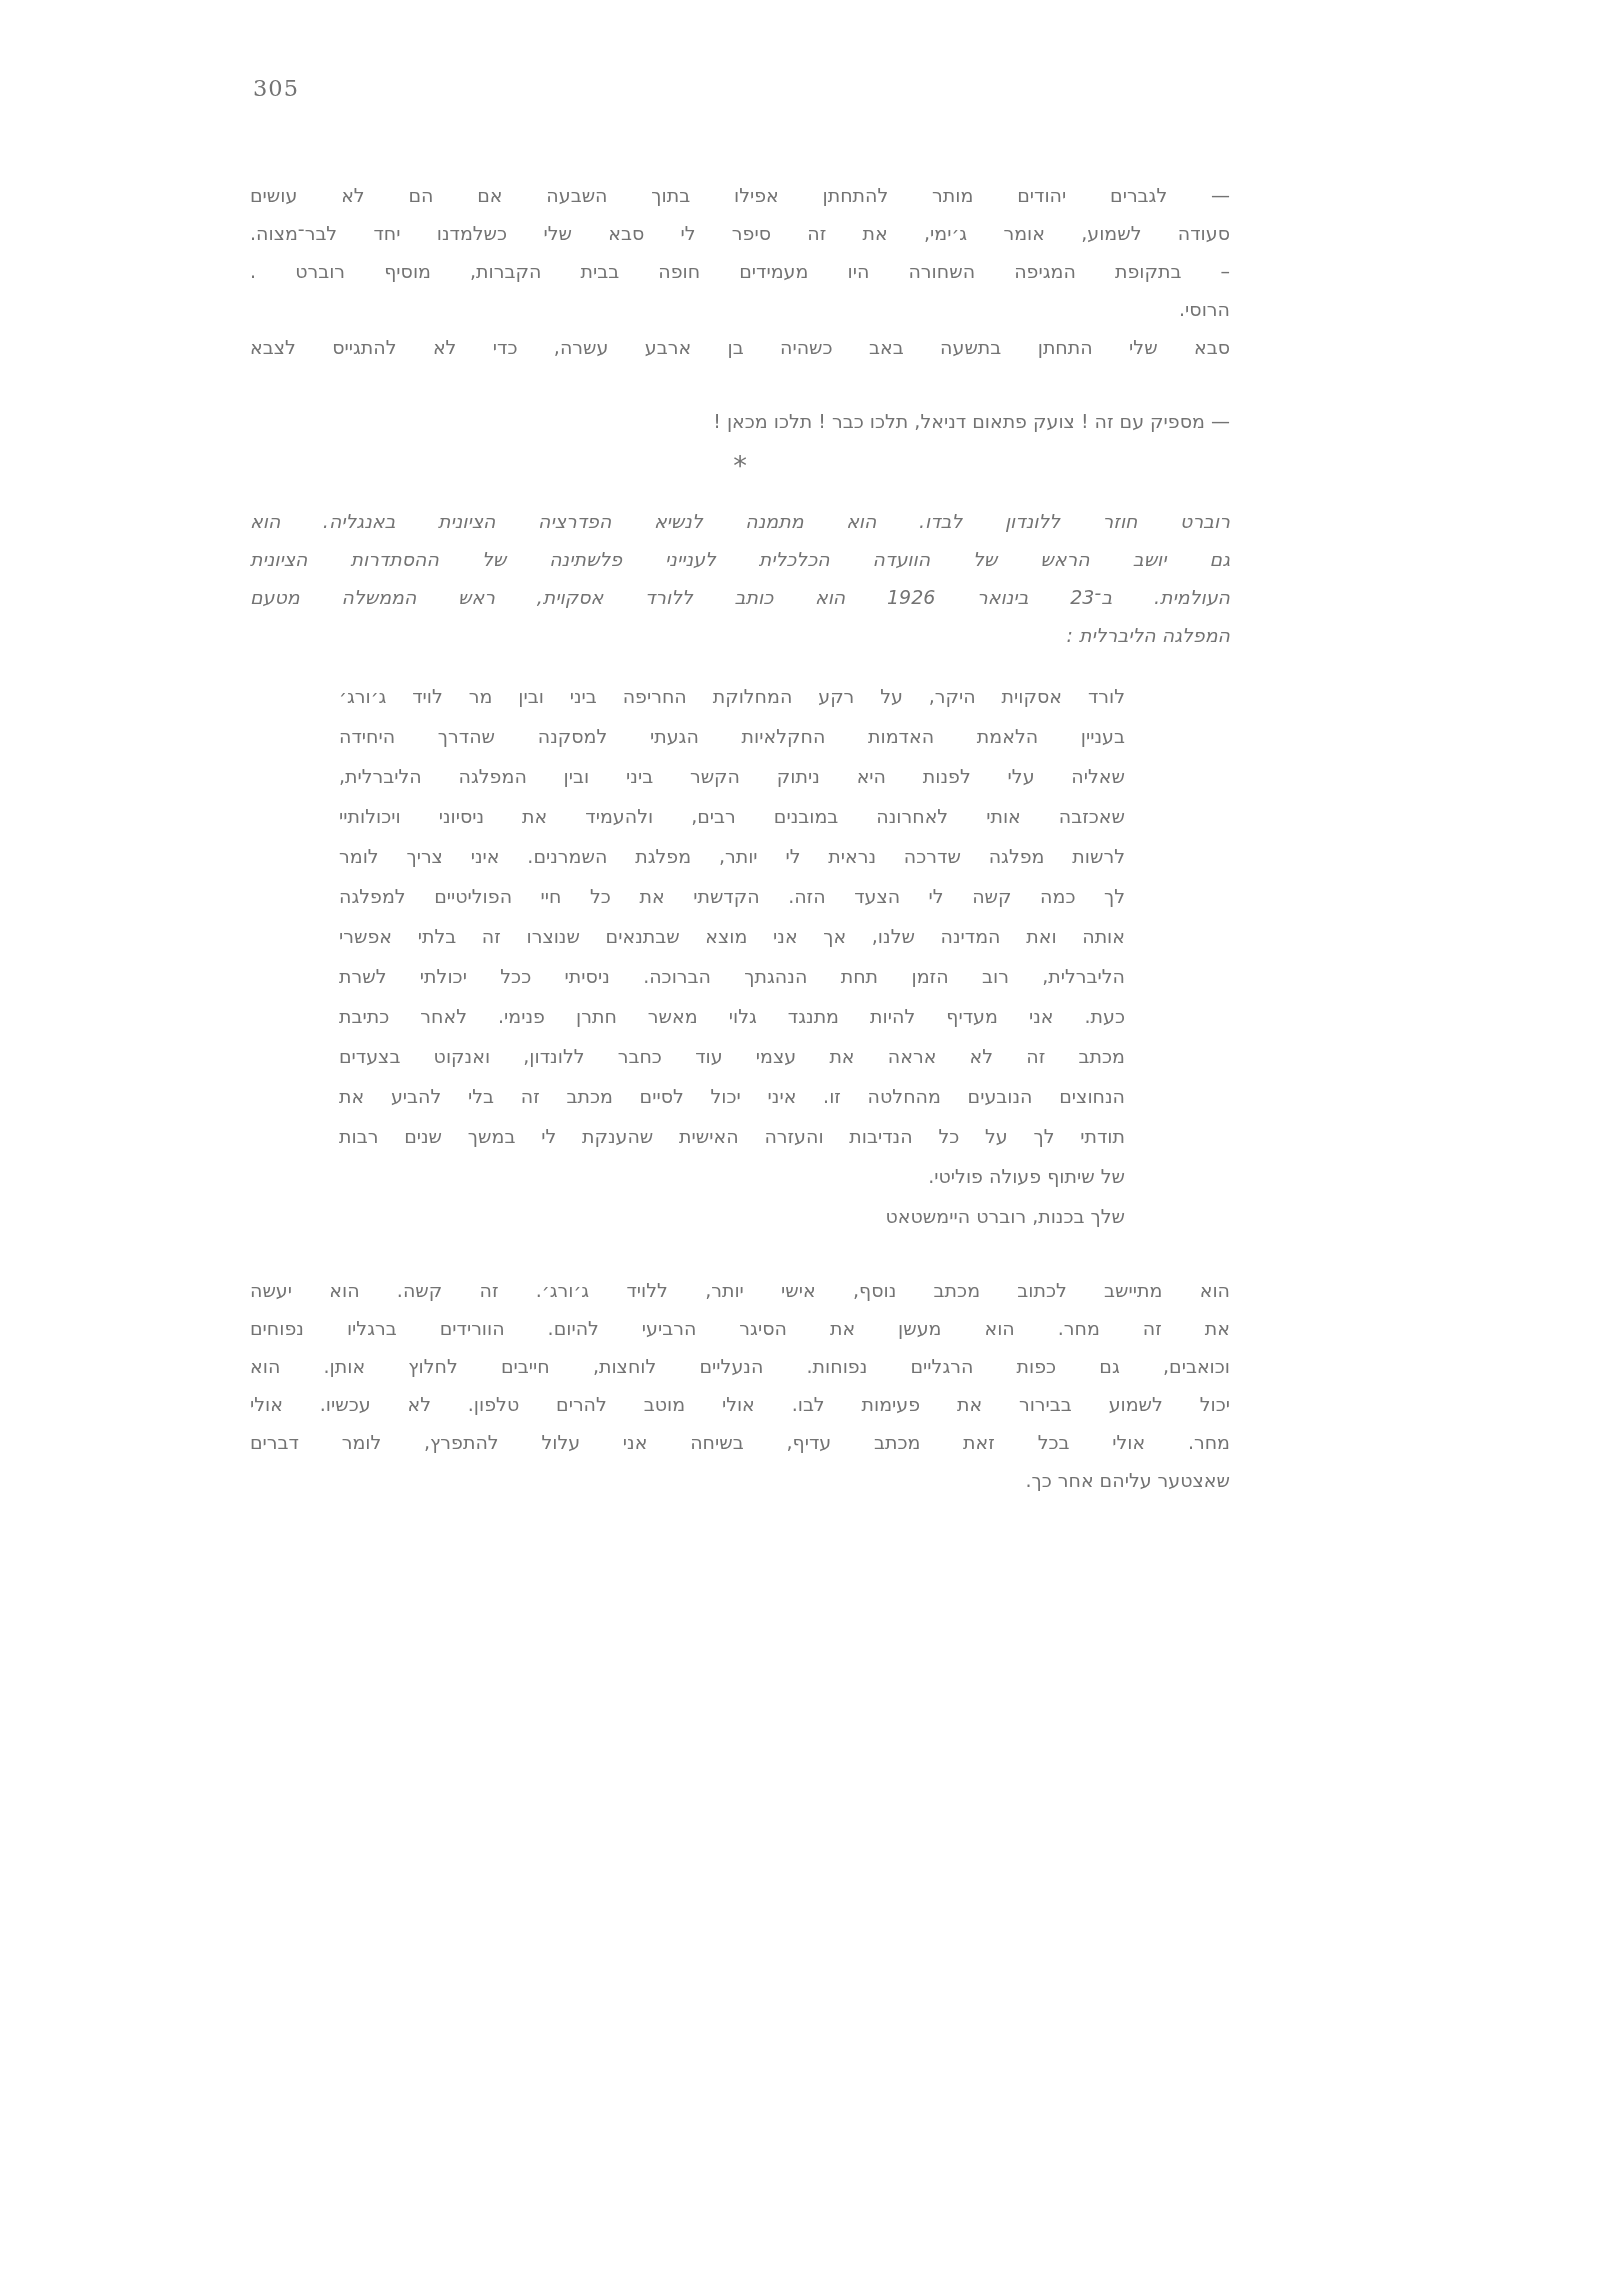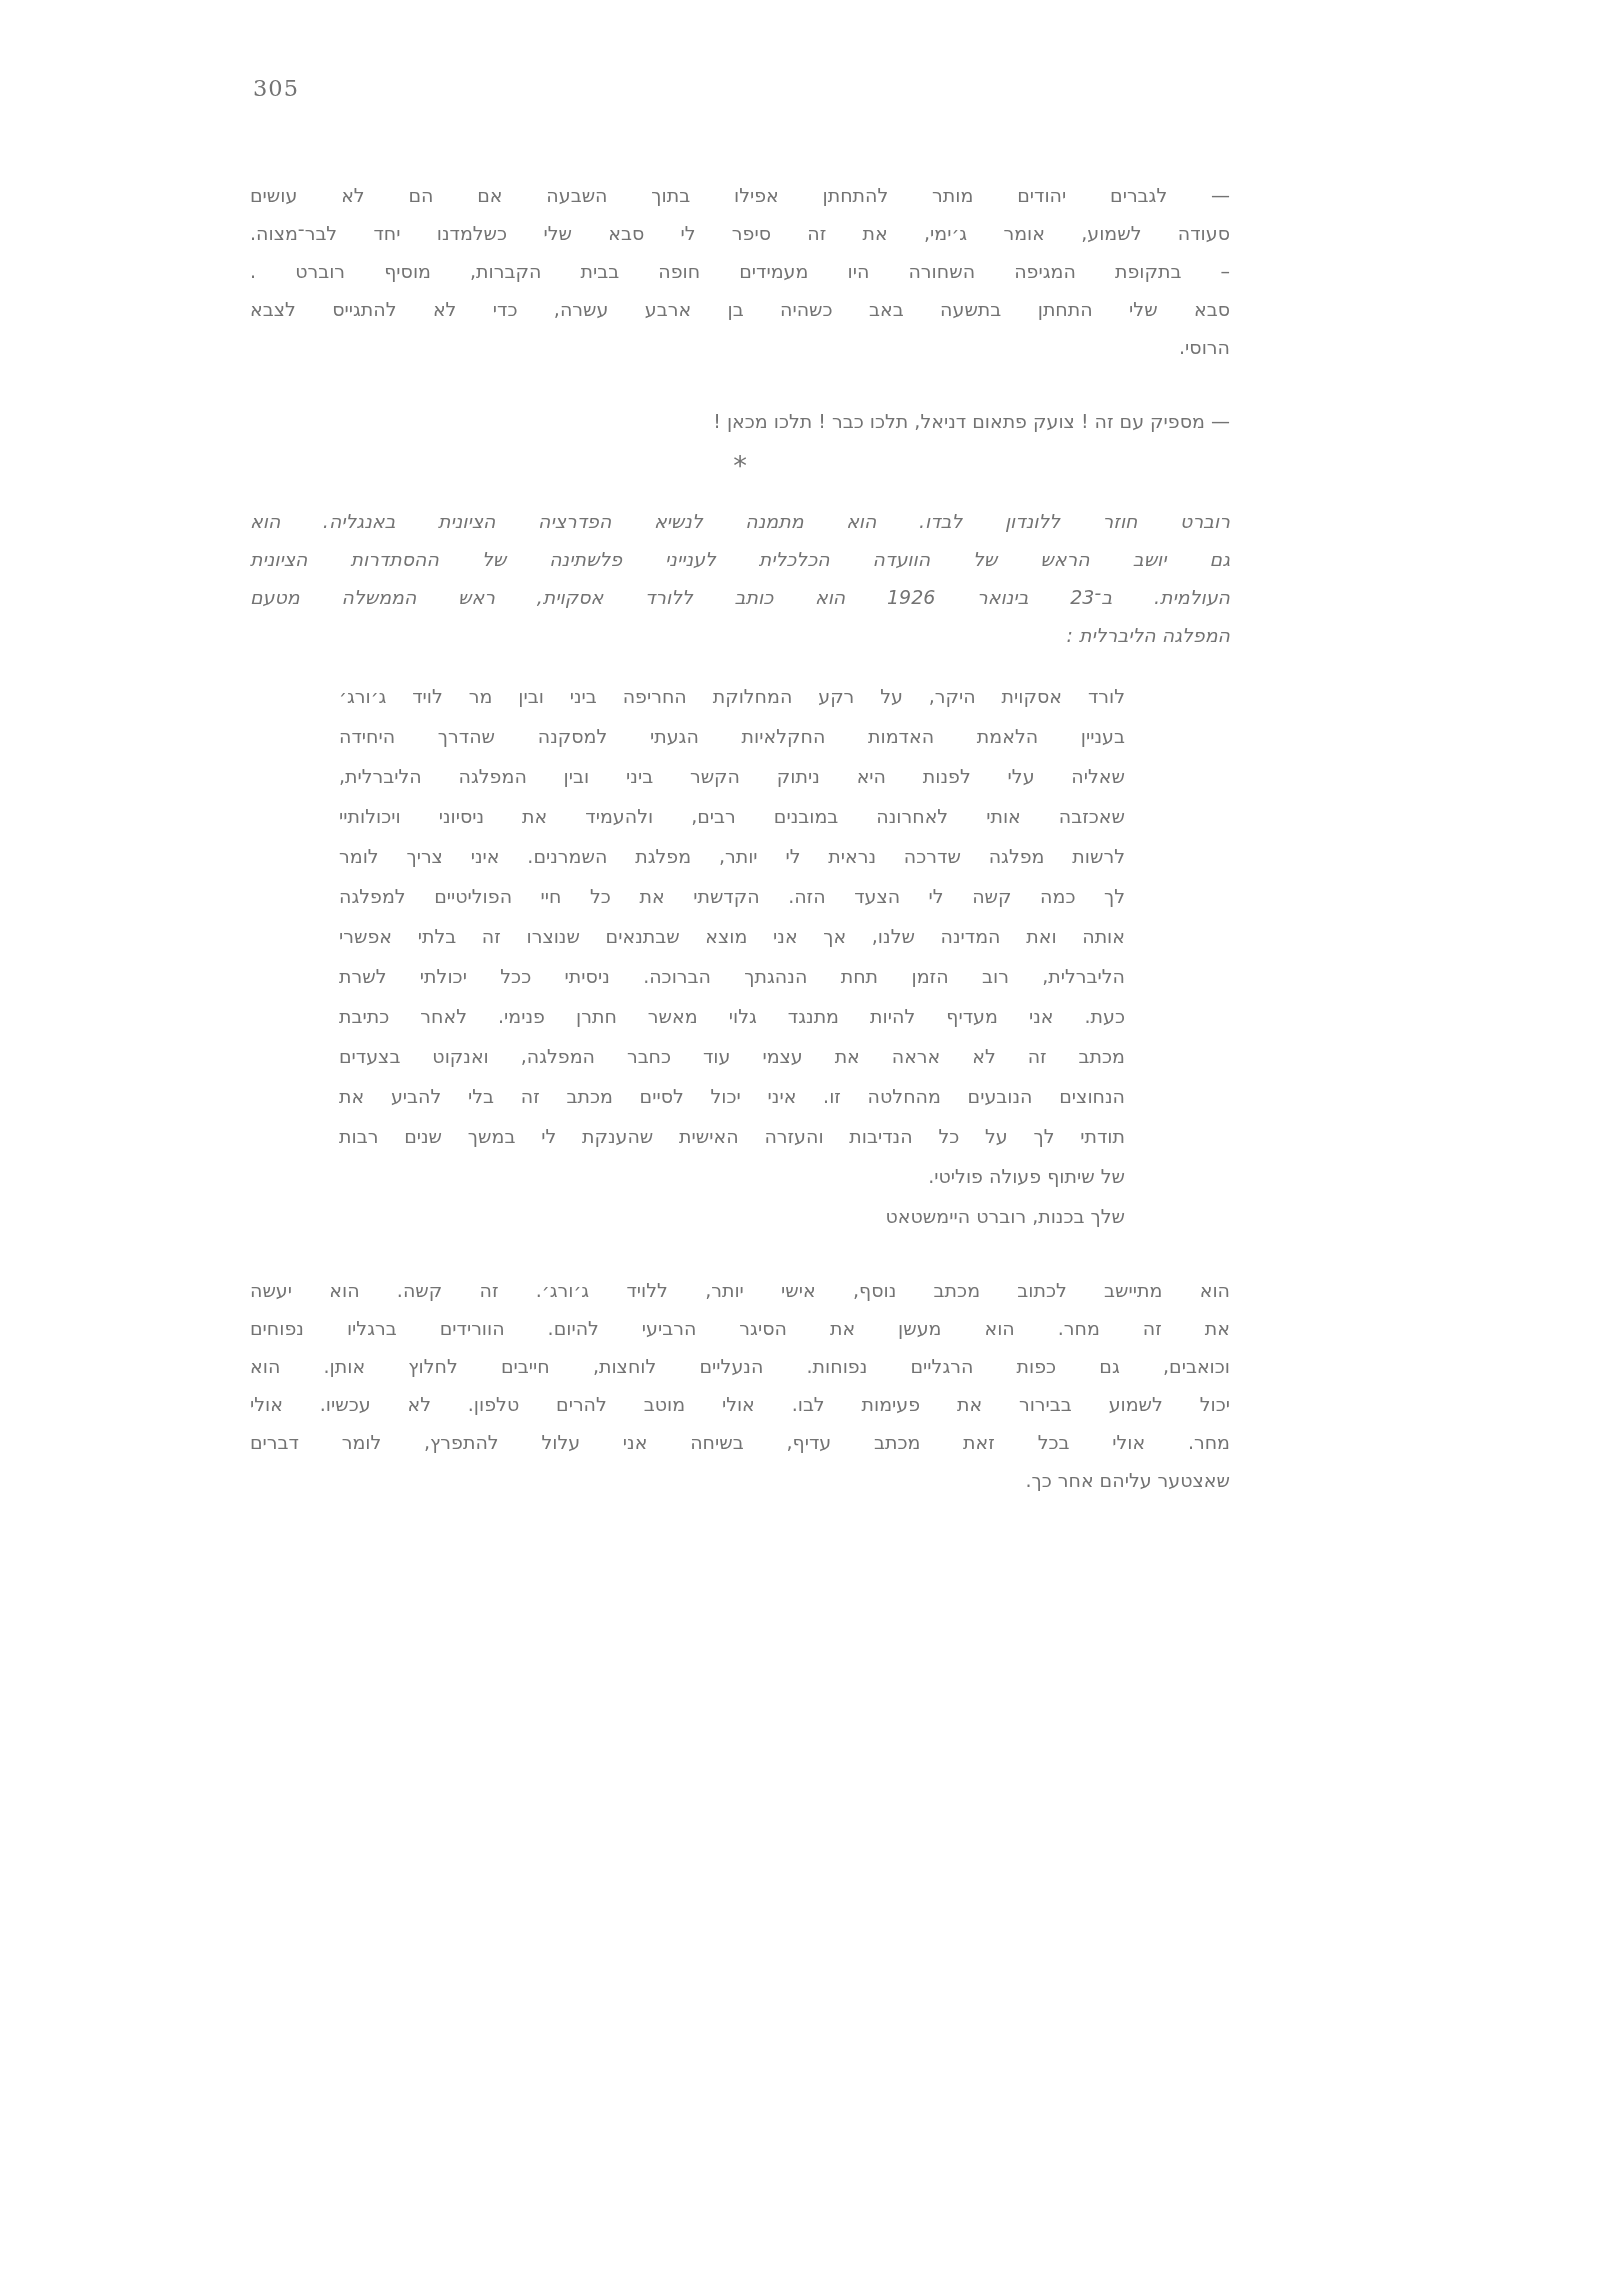--- a/index.html
+++ b/index.html
@@ -82,22 +82,22 @@
 <body>
 
 <div class="page">
 
   <div class="page-number">305</div>
 
   <div class="block" id="block-p1">
     <div class="line">— לגברים יהודים מותר להתחתן אפילו בתוך השבעה אם הם לא עושים</div>
     <div class="line">סעודה לשמוע, אומר ג׳ימי, את זה סיפר לי סבא שלי כשלמדנו יחד לבר־מצוה.</div>
     <div class="line">– בתקופת המגיפה השחורה היו מעמידים חופה בבית הקברות, מוסיף רוברט .</div>
+    <div class="line last">הרוסי.</div>
     <div class="line">סבא שלי התחתן בתשעה באב כשהיה בן ארבע עשרה, כדי לא להתגייס לצבא</div>
-    <div class="line last">הרוסי.</div>
   </div>
 
   <div class="block" id="block-d1">
     <div class="line last">— מספיק עם זה ! צועק פתאום דניאל, תלכו כבר ! תלכו מכאן !</div>
   </div>
 
   <div class="block" id="block-sep">
     <span class="sep-symbol">*</span>
   </div>
 
@@ -111,21 +111,21 @@
   <div class="block" id="block-letter">
     <div class="line">לורד אסקוית היקר, על רקע המחלוקת החריפה ביני ובין מר לויד ג׳ורג׳</div>
     <div class="line">בעניין הלאמת האדמות החקלאיות הגעתי למסקנה שהדרך היחידה</div>
     <div class="line">שאליה עלי לפנות היא ניתוק הקשר ביני ובין המפלגה הליברלית,</div>
     <div class="line">שאכזבה אותי לאחרונה במובנים רבים, ולהעמיד את ניסיוני ויכולותיי</div>
     <div class="line">לרשות מפלגה שדרכה נראית לי יותר, מפלגת השמרנים. איני צריך לומר</div>
     <div class="line">לך כמה קשה לי הצעד הזה. הקדשתי את כל חיי הפוליטיים למפלגה</div>
     <div class="line">אותה ואת המדינה שלנו, אך אני מוצא שבתנאים שנוצרו זה בלתי אפשרי</div>
     <div class="line">הליברלית, רוב הזמן תחת הנהגתך הברוכה. ניסיתי ככל יכולתי לשרת</div>
     <div class="line">כעת. אני מעדיף להיות מתנגד גלוי מאשר חתרן פנימי. לאחר כתיבת</div>
-    <div class="line">מכתב זה לא אראה את עצמי עוד כחבר המפלגה, ואנקוט בצעדים</div>
+    <div class="line">מכתב זה לא אראה את עצמי עוד כחבר ללונדון, ואנקוט בצעדים</div>
     <div class="line">הנחוצים הנובעים מהחלטה זו. איני יכול לסיים מכתב זה בלי להביע את</div>
     <div class="line">תודתי לך על כל הנדיבות והעזרה האישית שהענקת לי במשך שנים רבות</div>
     <div class="line last">של שיתוף פעולה פוליטי.</div>
     <div class="line last">שלך בכנות, רוברט היימשטאט</div>
   </div>
 
   <div class="block" id="block-p3">
     <div class="line">הוא מתיישב לכתוב מכתב נוסף, אישי יותר, ללויד ג׳ורג׳. זה קשה. הוא יעשה</div>
     <div class="line">את זה מחר. הוא מעשן את הסיגר הרביעי להיום. הוורידים ברגליו נפוחים</div>
     <div class="line">וכואבים, גם כפות הרגליים נפוחות. הנעליים לוחצות, חייבים לחלוץ אותן. הוא</div>

